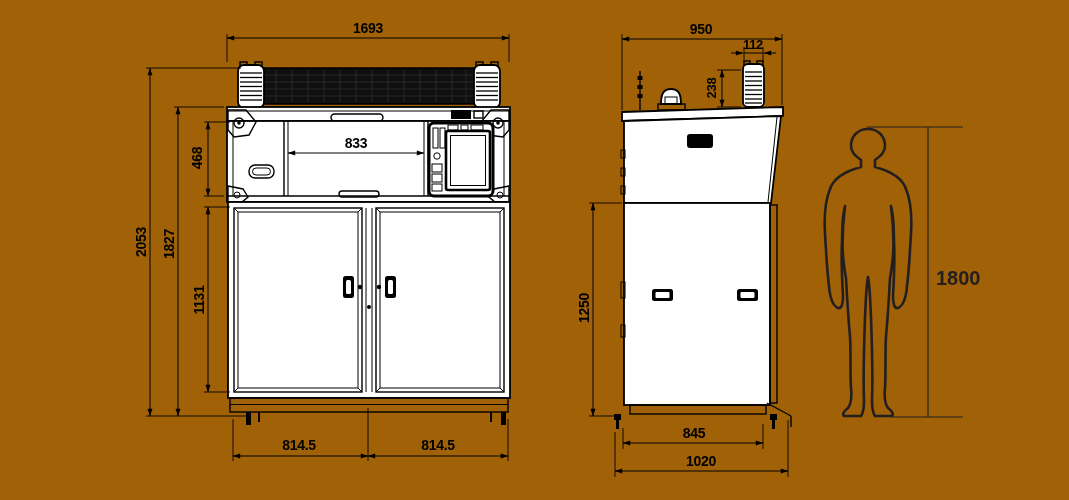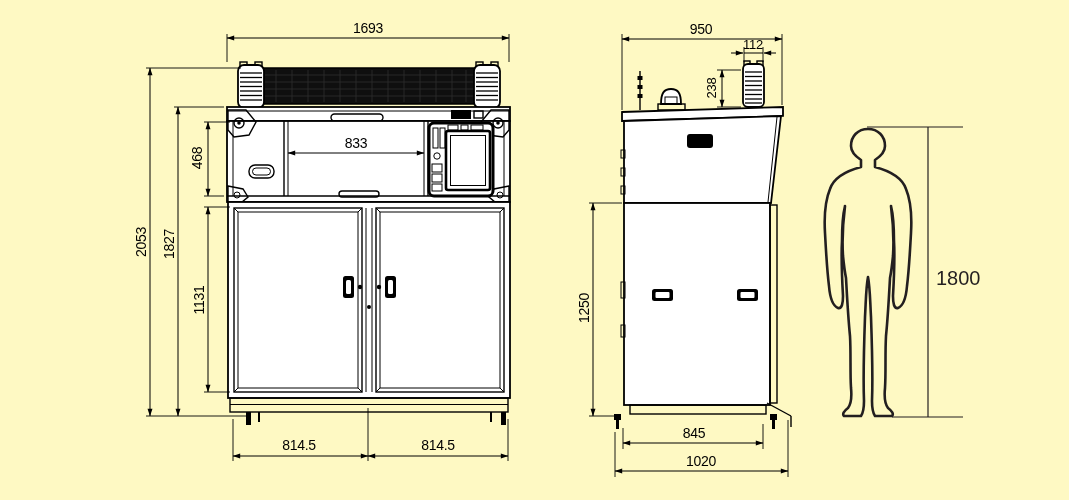--- a/index.html
+++ b/index.html
@@ -1,16 +1,16 @@
 <!DOCTYPE html>
 <html><head>
 <meta charset="utf-8">
 <style>
   html,body{margin:0;padding:0;background:#ffffff;}
-  .page{width:1069px;height:500px;background:#fef9c3;position:relative;overflow:hidden;}
+  .page{width:1069px;height:500px;background:#a16207;position:relative;overflow:hidden;font-weight:bold;}
   svg{display:block;}
   svg text{font-family:"Liberation Sans","DejaVu Sans",sans-serif;fill:#000;}
   .dimtxt{font-size:14px;text-anchor:middle;letter-spacing:-0.3px;}
   .dimtxt-sm{font-size:13px;text-anchor:middle;letter-spacing:-0.3px;}
   .humantxt{font-size:20px;fill:#231f20;}
   .ol{stroke:#000;stroke-width:1.8;fill:#fff;}
   .tl{stroke:#000;stroke-width:1;fill:none;}
   .tl2{stroke:#000;stroke-width:1.4;fill:none;}
   .ext{stroke:#000;stroke-width:0.9;fill:none;}
   .dl{stroke:#000;stroke-width:1;fill:none;}

